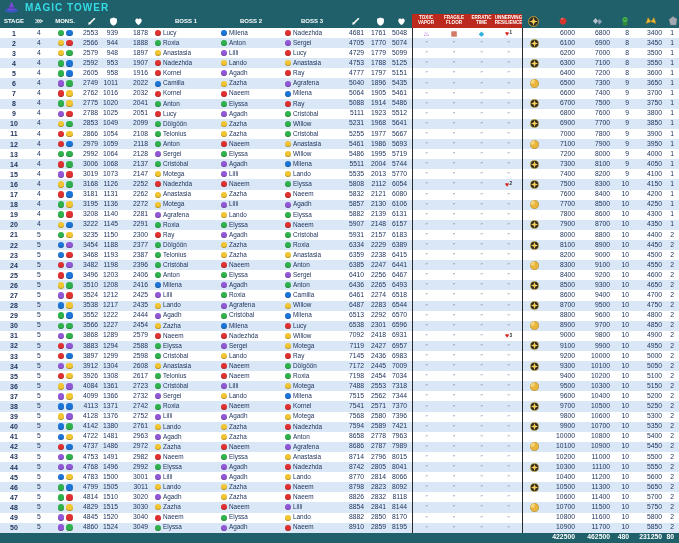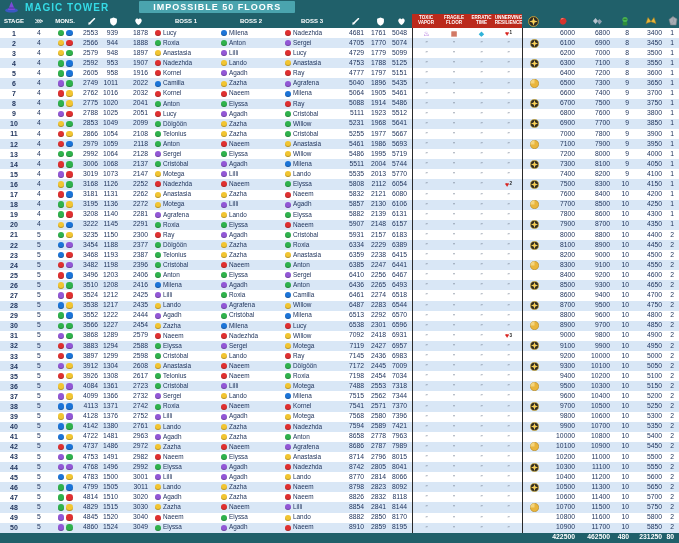--- a/index.html
+++ b/index.html
@@ -43,21 +43,20 @@
 <div id="app">
   <div id="topbar">
     <span>
         <svg width="15" height="12" viewBox="0 0 14 12">
           <ellipse cx="7" cy="9.3" rx="6.4" ry="2.3" fill="#3b57c4"></ellipse>
           <path d="M7 .4 L10.6 9 H3.4 Z" fill="#7a4bd6"></path>
           <path d="M4.6 6.2 h5 l.6 1.6 h-6.2 Z" fill="#5b3bb0"></path>
         </svg>
       </span>
     <span id="title">MAGIC TOWER</span>
-    <span id="banner">IMPOSSIBLE 50 FLOORS</span>
   </div>
 
   <div id="colhead" class="grid">
     <div class="h">STAGE</div>
     <div class="h wavehdr">⋙</div>
     <div class="h">MONS.</div>
     <div class="h">
         <svg width="9" height="9" viewBox="0 0 10 10">
           <path d="M1.4 8.6 L3 8.2 L9 2.2 V1 H7.8 L1.8 7 Z" fill="#fff"></path>
           <path d="M2 6 L4 8" stroke="#fff" stroke-width="1"></path>

